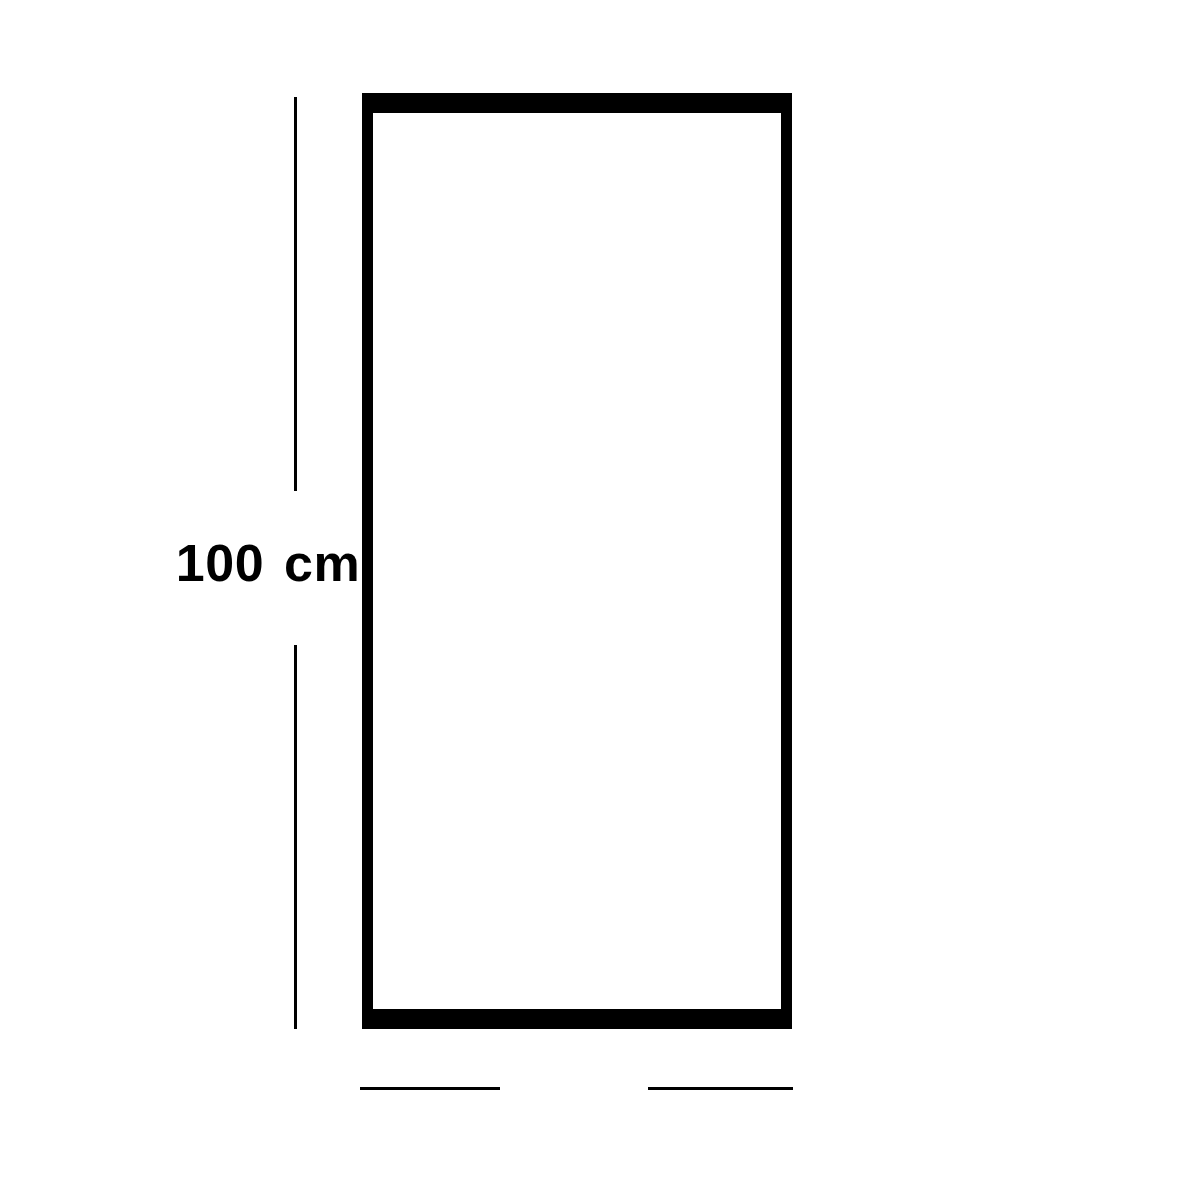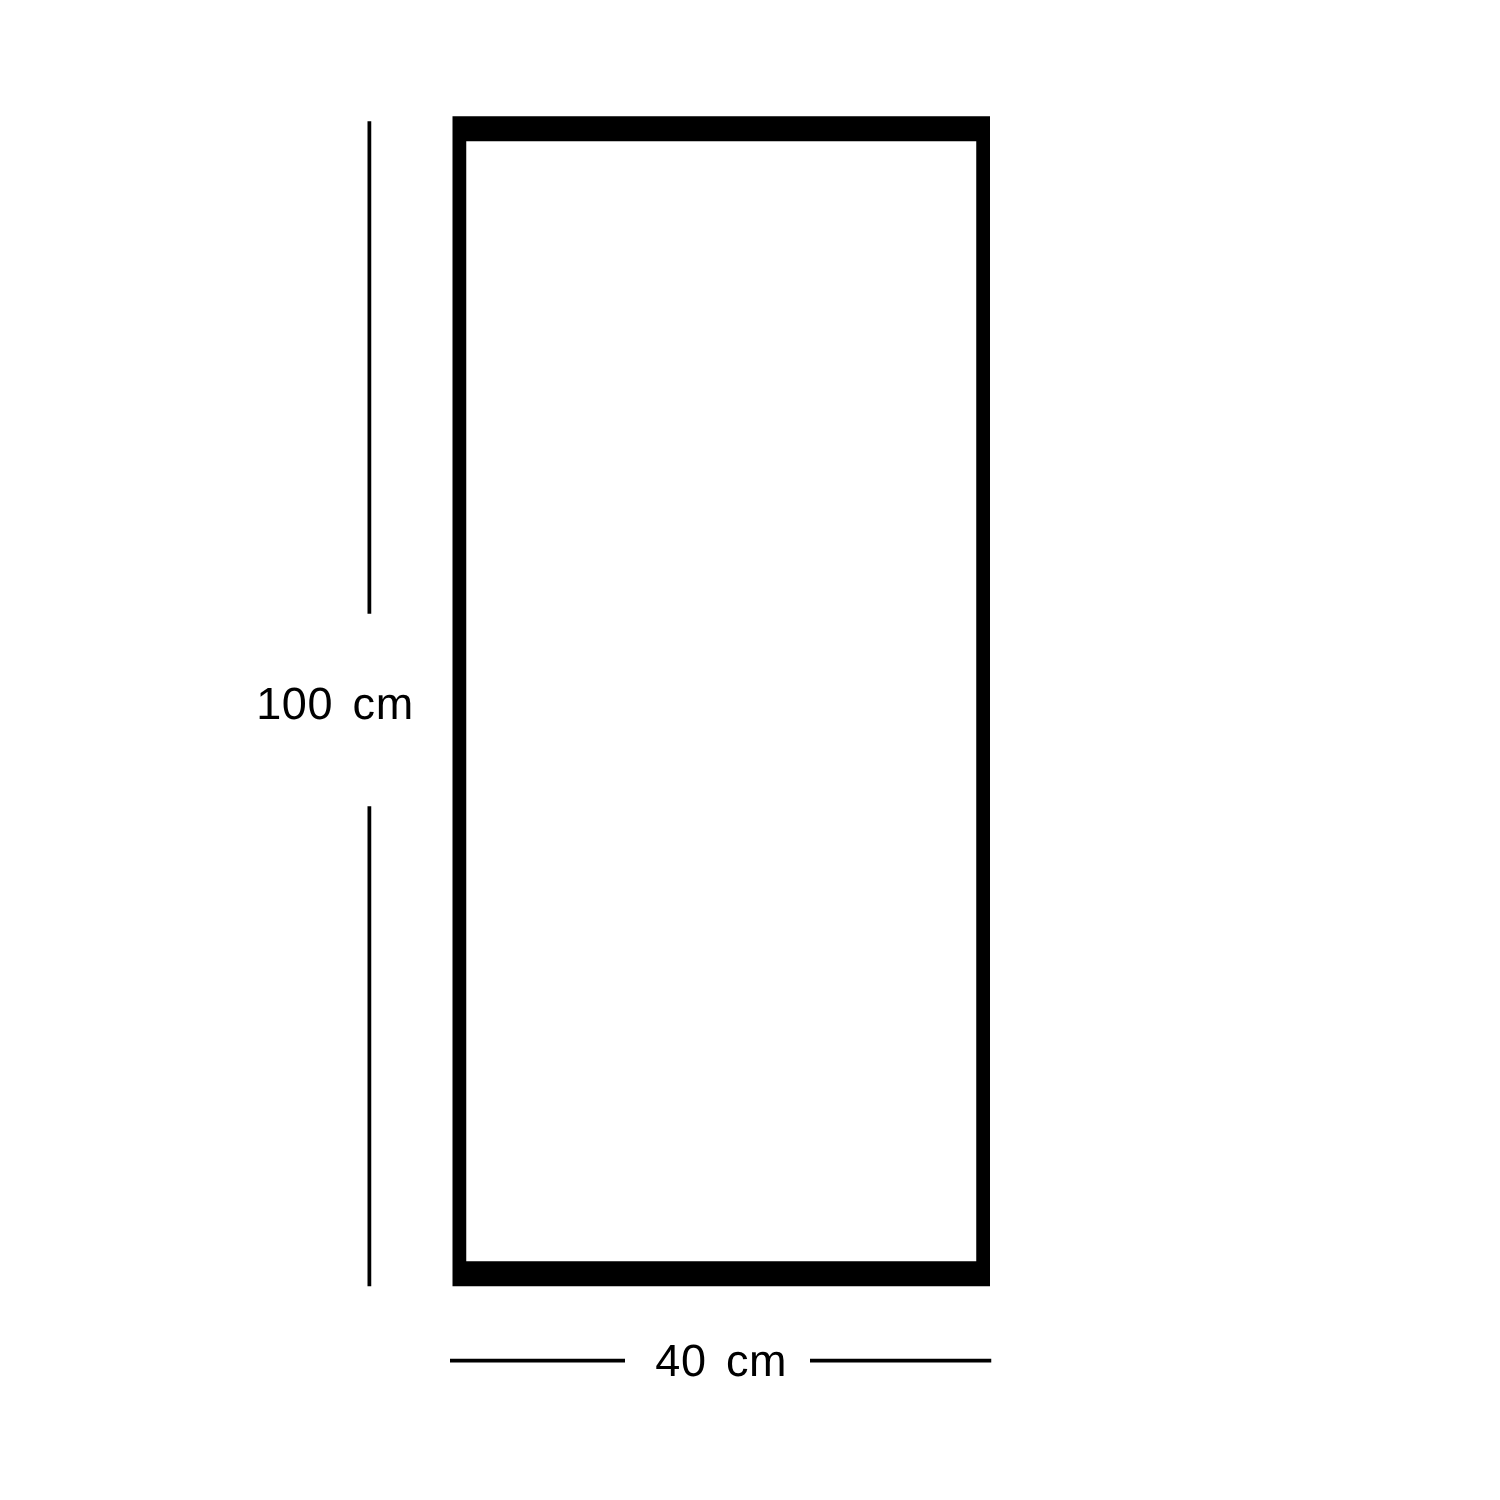--- a/index.html
+++ b/index.html
@@ -39,22 +39,22 @@
   }
   .dim-line.v { width: 3px; }
   .dim-line.h { height: 3px; }
   .v-upper  { left: 294px; top: 97px;  height: 394px; }
   .v-lower  { left: 294px; top: 645px; height: 384px; }
   .h-left   { left: 360px; top: 1087px; width: 140px; }
   .h-right  { left: 648px; top: 1087px; width: 145px; }
   .dim-label {
     position: absolute;
     transform: translate(-50%, -50%);
-    font-size: 36px;
-    font-weight: 400;
+    font-size: 52px;
+    font-weight: 700;
     letter-spacing: 0.5px;
     word-spacing: 5px;
     color: var(--line-color);
     white-space: nowrap;
     line-height: 1;
   }
   .height-label { left: 268px; top: 563px; }
   .width-label  { left: 577px; top: 1089px; }
 </style>
 </head>
@@ -65,17 +65,16 @@
   <div class="rect-outline"></div>
 
   <div class="dim-line v v-upper"></div>
 
   <div class="dim-label height-label">100 cm</div>
 
   <div class="dim-line v v-lower"></div>
 
   <div class="dim-line h h-left"></div>
 
-  <div class="dim-label width-label">40 cm</div>
 
   <div class="dim-line h h-right"></div>
 
 </div>
 
 </body></html>

